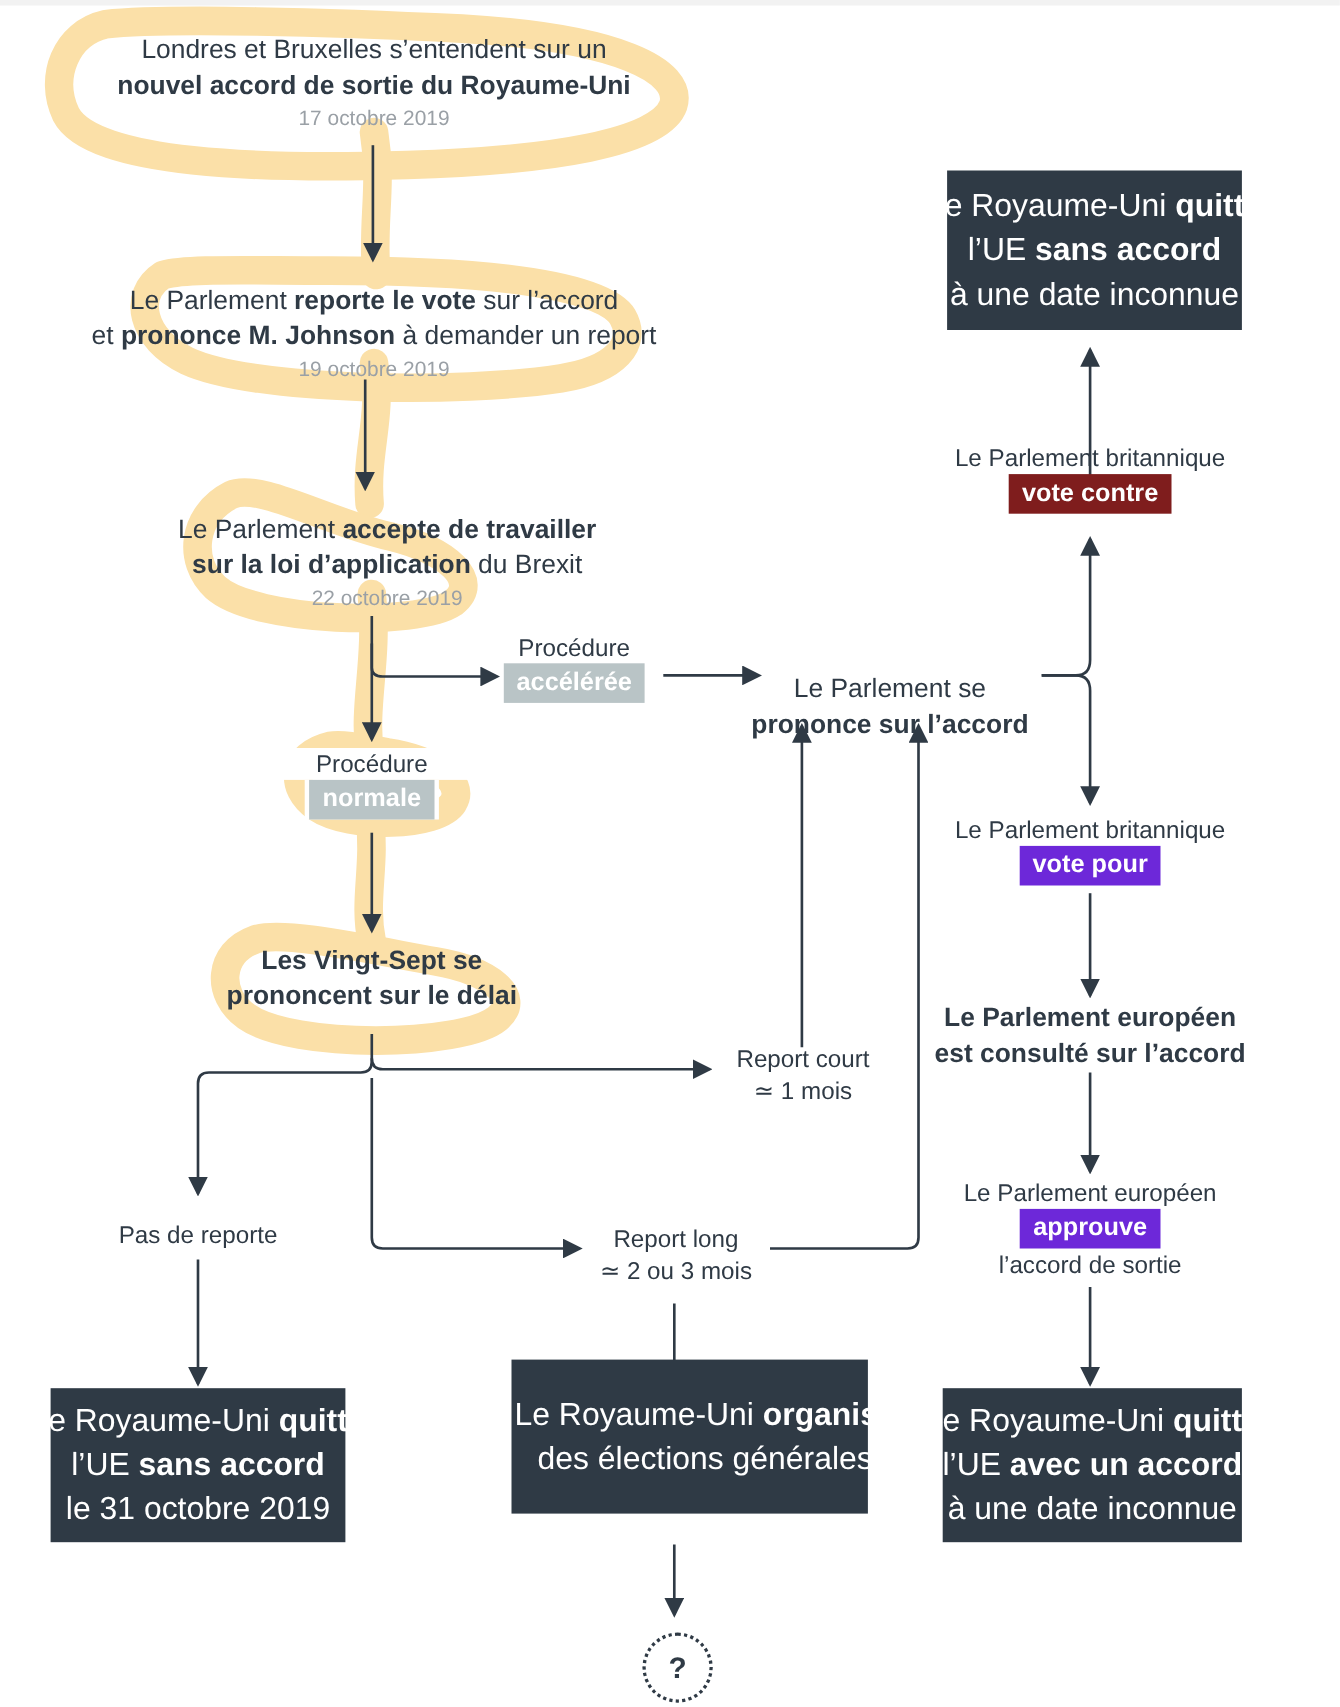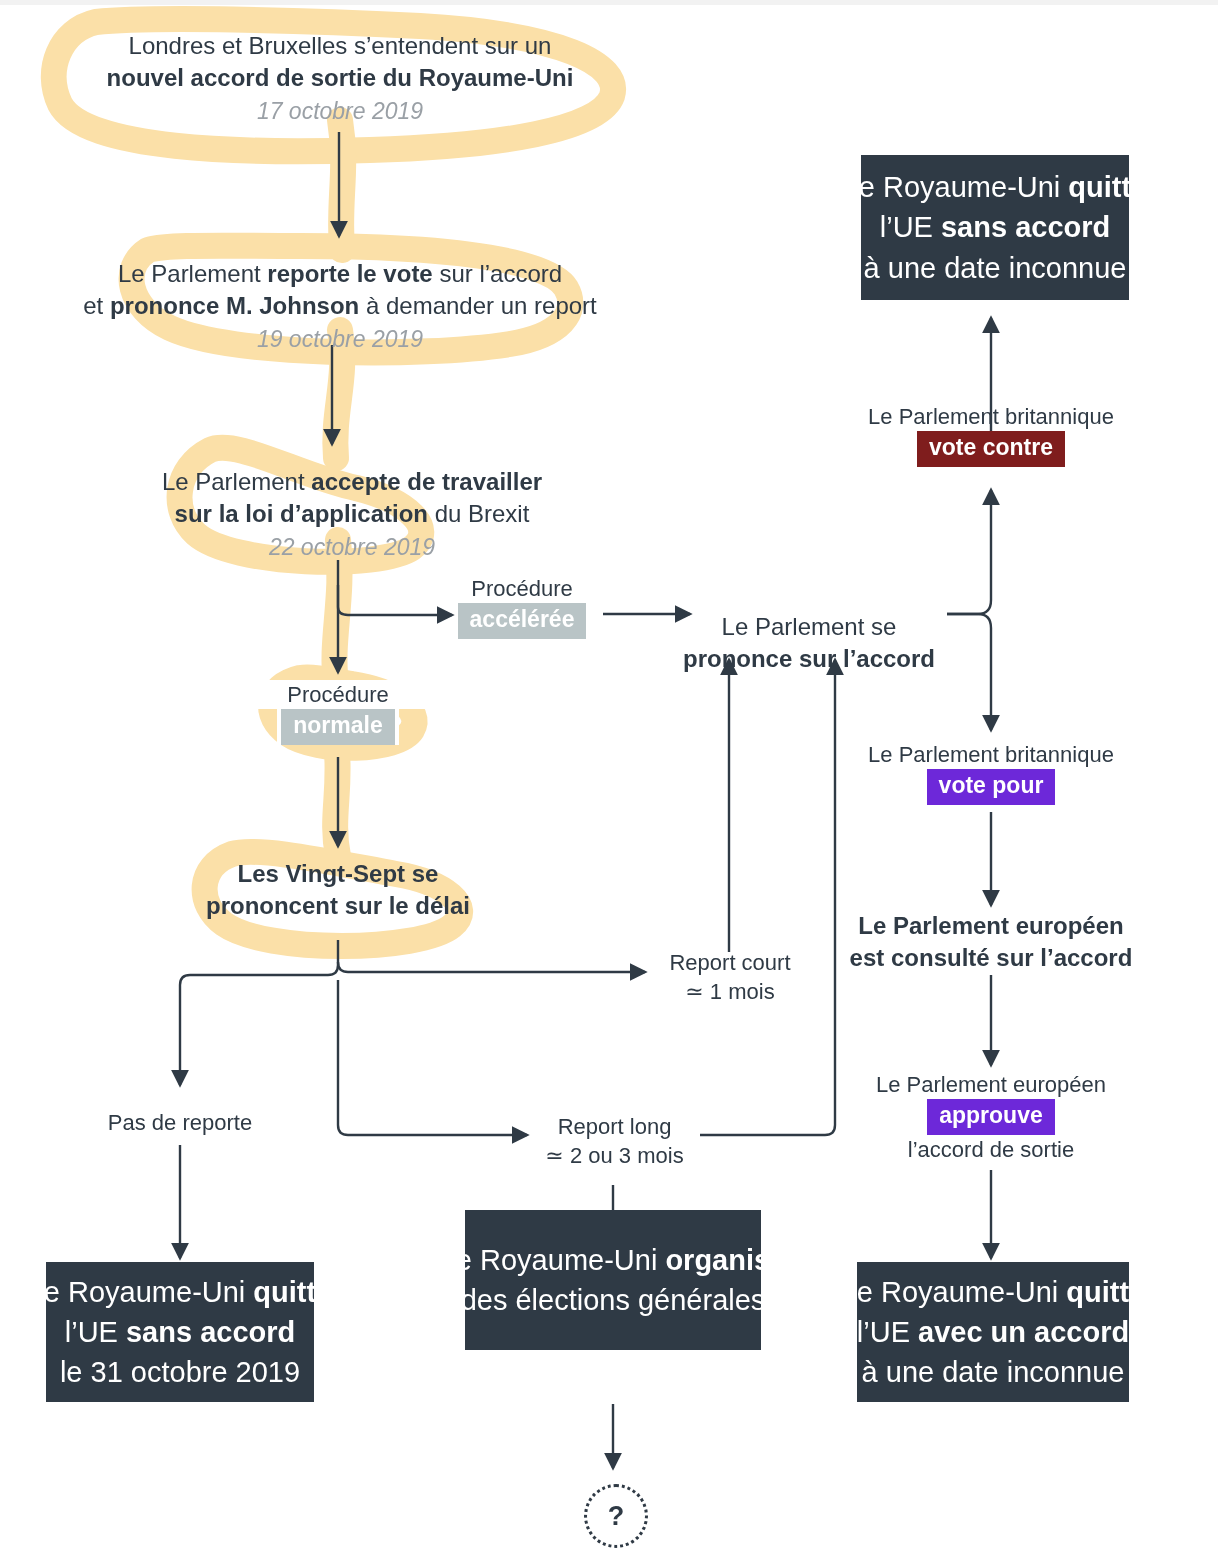--- a/index.html
+++ b/index.html
@@ -12,21 +12,21 @@
 
   
   #highlight-layer{position:absolute;left:0;top:0;width:1218px;height:1552px;pointer-events:none;z-index:1;}
   #connector-layer{position:absolute;left:0;top:0;width:1218px;height:1552px;pointer-events:none;z-index:2;}
   #node-layer{position:absolute;left:0;top:0;width:1218px;height:1108px;z-index:3;}
 
   
   .node{position:absolute;text-align:center;line-height:1.33;}
   .node .ln{display:block;white-space:nowrap;}
   .b{font-weight:700;}
-  .date{display:block;font-style:italic;color:#9aa0a6;font-size:23px;margin-top:2px;white-space:nowrap;}
+  .date{display:block;color:#9aa0a6;font-size:19px;margin-top:2px;white-space:nowrap;}
 
   .step{font-size:24px;color:#2f3a45;}
   .small{font-size:22px;}
 
   
   .boxdark{
     position:absolute;background:#2f3a45;color:#ffffff;
     display:flex;align-items:center;justify-content:center;flex-direction:column;
     text-align:center;font-size:29px;line-height:1.38;
   }
@@ -227,21 +227,21 @@
       <span class="ln"><span>l’UE </span><span class="b">sans accord</span></span>
       <span class="ln">à une date inconnue</span>
     </div>
 
     <div class="boxdark" style="left:46px;top:1262px;width:268px;height:140px;">
       <span class="ln"><span>Le Royaume-Uni </span><span class="b">quitte</span></span>
       <span class="ln"><span>l’UE </span><span class="b">sans accord</span></span>
       <span class="ln">le 31 octobre 2019</span>
     </div>
 
-    <div class="boxdark" style="left:465px;top:1210px;width:296px;height:140px;">
+    <div class="boxdark" style="left:465px;top:1236px;width:296px;height:140px;padding-left:28px;">
       <span class="ln"><span>Le Royaume-Uni </span><span class="b">organise</span></span>
       <span class="ln">des élections générales</span>
     </div>
 
     <div class="boxdark" style="left:857px;top:1262px;width:272px;height:140px;">
       <span class="ln"><span>Le Royaume-Uni </span><span class="b">quitte</span></span>
       <span class="ln"><span>l’UE </span><span class="b">avec un accord</span></span>
       <span class="ln">à une date inconnue</span>
     </div>
 

